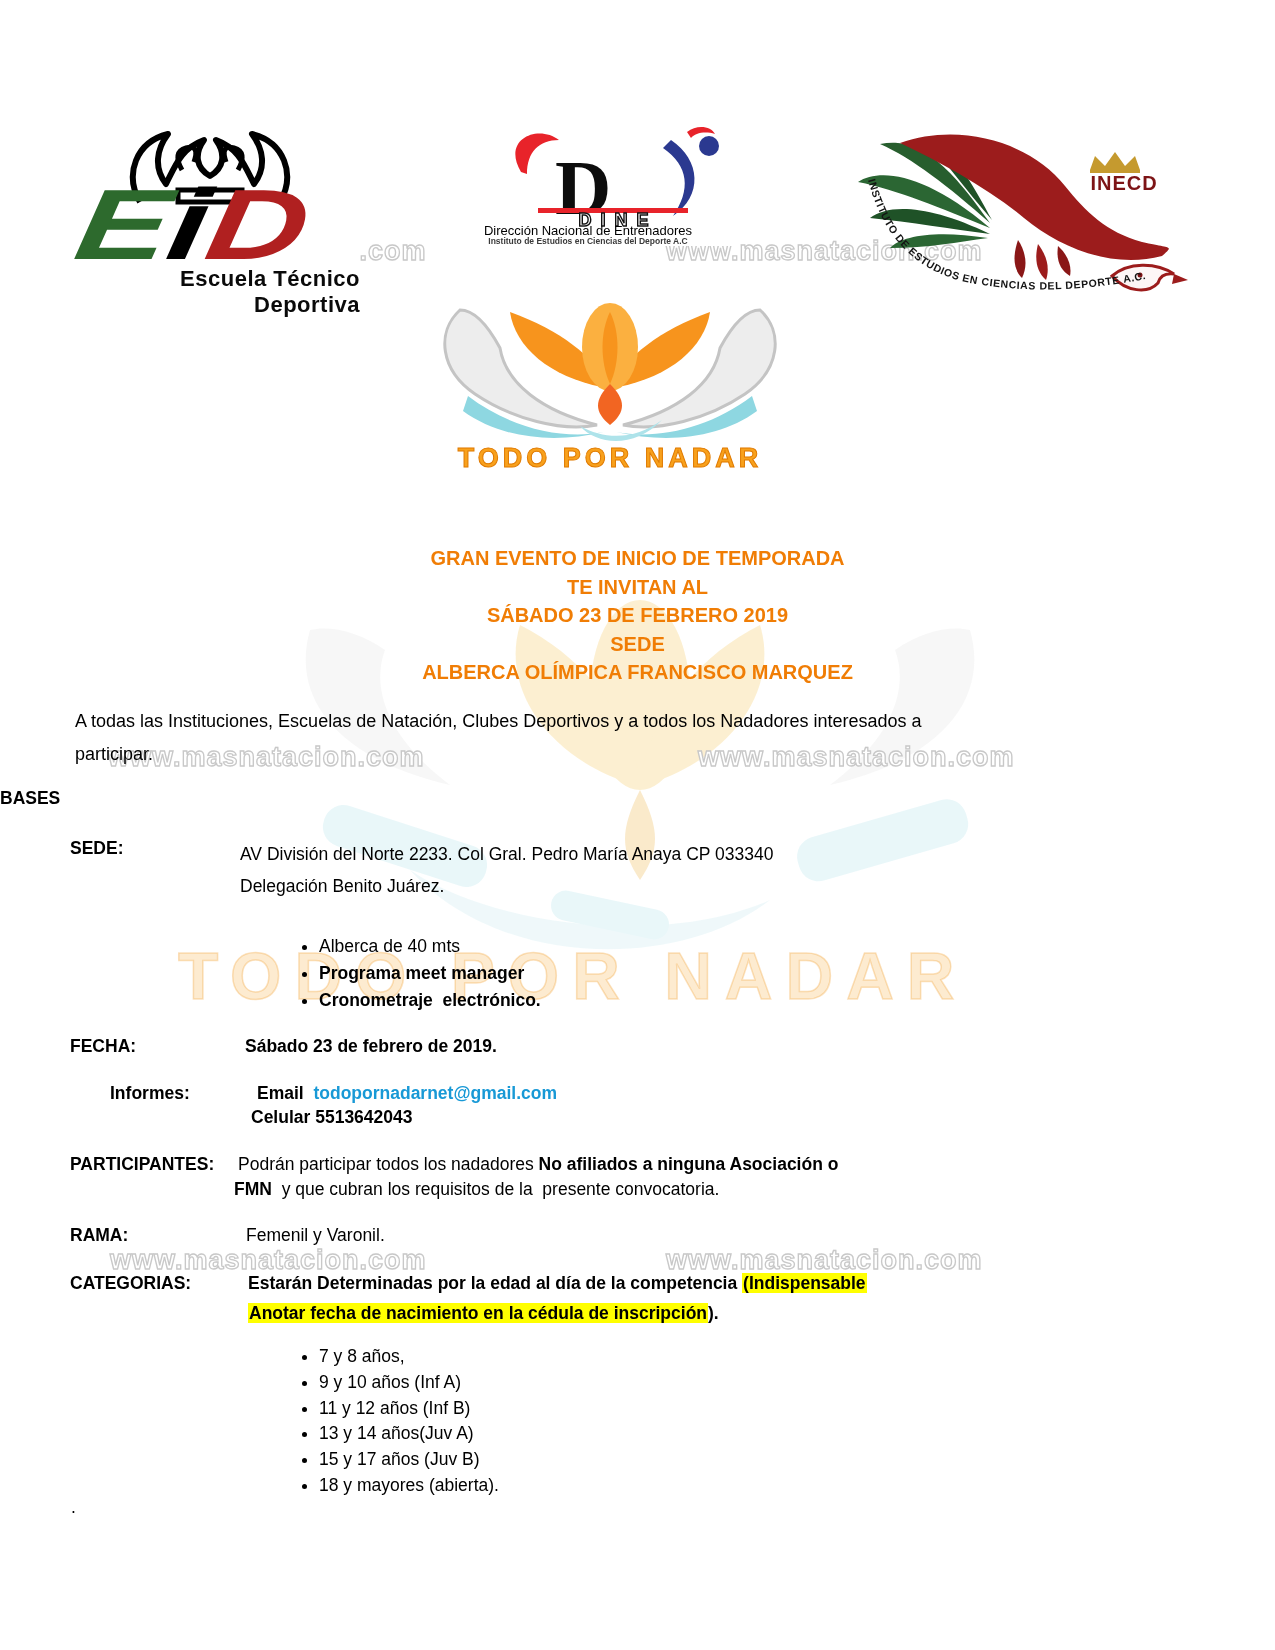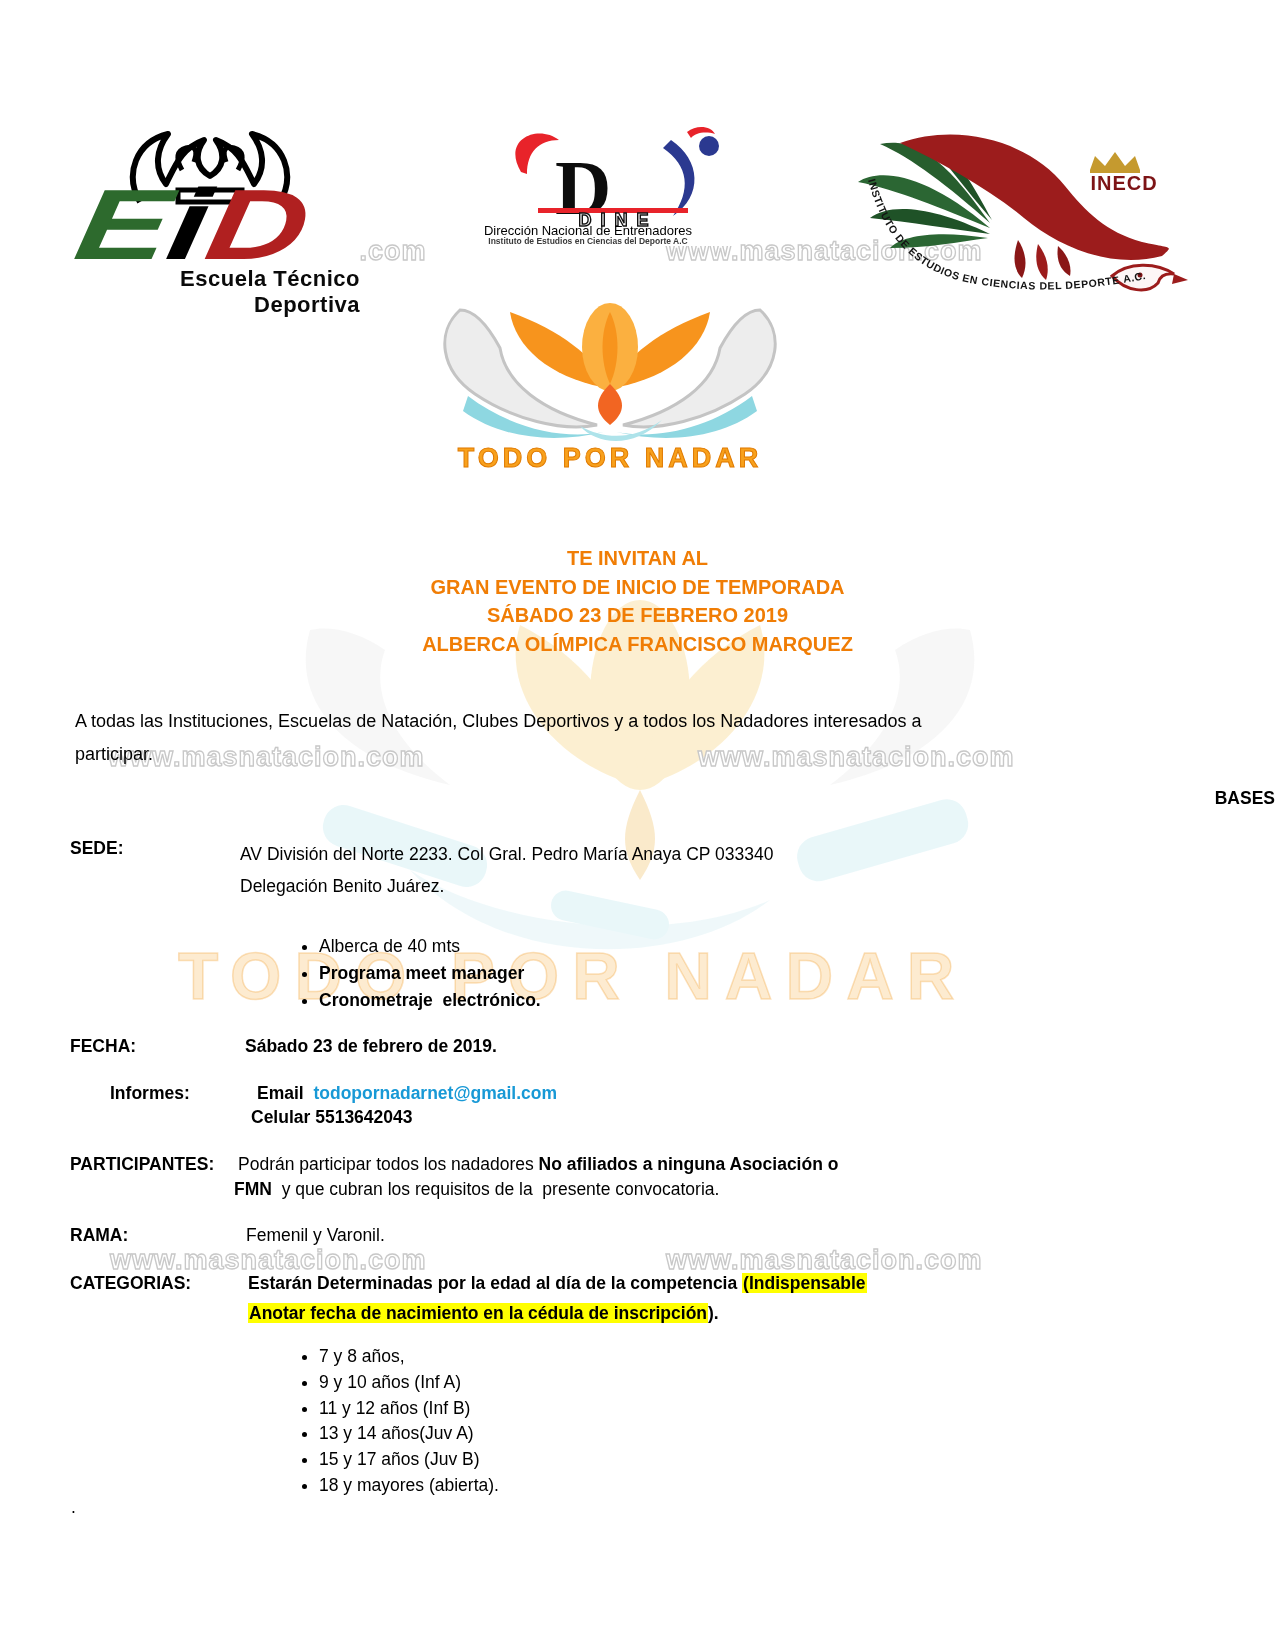--- a/index.html
+++ b/index.html
@@ -50,21 +50,21 @@
     -webkit-text-stroke:1px #e07a00;
   }
   .heading {
     position:absolute; z-index:5; left:0; top:544px; width:1275px; text-align:center;
     color:#f07d05; font-weight:bold; font-size:20px; line-height:28.5px;
   }
   .intro {
     position:absolute; z-index:5; left:75px; top:705px; width:1125px; text-align:left;
     font-size:18px; line-height:33px;
   }
-  .bases { position:absolute; z-index:5; left:0; top:788px; width:1275px; text-align:right; font-weight:bold; font-size:17.5px; }
+  .bases { position:absolute; z-index:5; left:0; top:788px; width:1275px; text-align:left; font-weight:bold; font-size:17.5px; }
   .label { position:absolute; z-index:5; font-weight:bold; font-size:17.5px; white-space:nowrap; }
   .val   { position:absolute; z-index:5; font-size:17.5px; white-space:nowrap; }
   .bold  { font-weight:bold; }
   .pre   { white-space:pre-wrap; }
   .mlines { line-height:32px; white-space:nowrap; }
   ul.doc-list { position:absolute; z-index:5; margin:0; padding-left:33px; list-style:disc; }
   ul.doc-list li { font-size:17.5px; }
   .list1 li { line-height:27px; }
   .list2 li { line-height:25.8px; }
   mark.hl { background:#ffff00; color:#000; padding:0 1px; }
@@ -158,23 +158,24 @@
       <path d="M172,95 C120,85 85,55 80,20 C130,38 165,65 176,92 Z" fill="#f7941d"></path>
       <path d="M188,95 C240,85 275,55 280,20 C230,38 195,65 184,92 Z" fill="#f7941d"></path>
       <ellipse cx="180" cy="55" rx="28" ry="44" fill="#fbb040"></ellipse>
       <path d="M180,20 C190,40 190,70 180,92 C170,70 170,40 180,20 Z" fill="#f7941d"></path>
       <path d="M180,92 C164,108 164,120 180,133 C196,120 196,108 180,92 Z" fill="#f26522"></path>
     </svg>
     <div class="tpn-caption">TODO POR NADAR</div>
   </div>
 
   <div class="heading">
+    <div>GRAN EVENTO DE INICIO DE TEMPORADA</div>
     <div>TE INVITAN AL</div>
-    <div>GRAN EVENTO DE INICIO DE TEMPORADA</div>
     <div>SÁBADO 23 DE FEBRERO 2019</div>
+    <div>SEDE</div>
     <div>ALBERCA OLÍMPICA FRANCISCO MARQUEZ</div>
   </div>
 
   <div class="intro">
     <div>A todas las Instituciones, Escuelas de Natación, Clubes Deportivos y a todos los Nadadores interesados a</div>
     <div>participar.</div>
   </div>
 
   <div class="bases">BASES</div>
 

